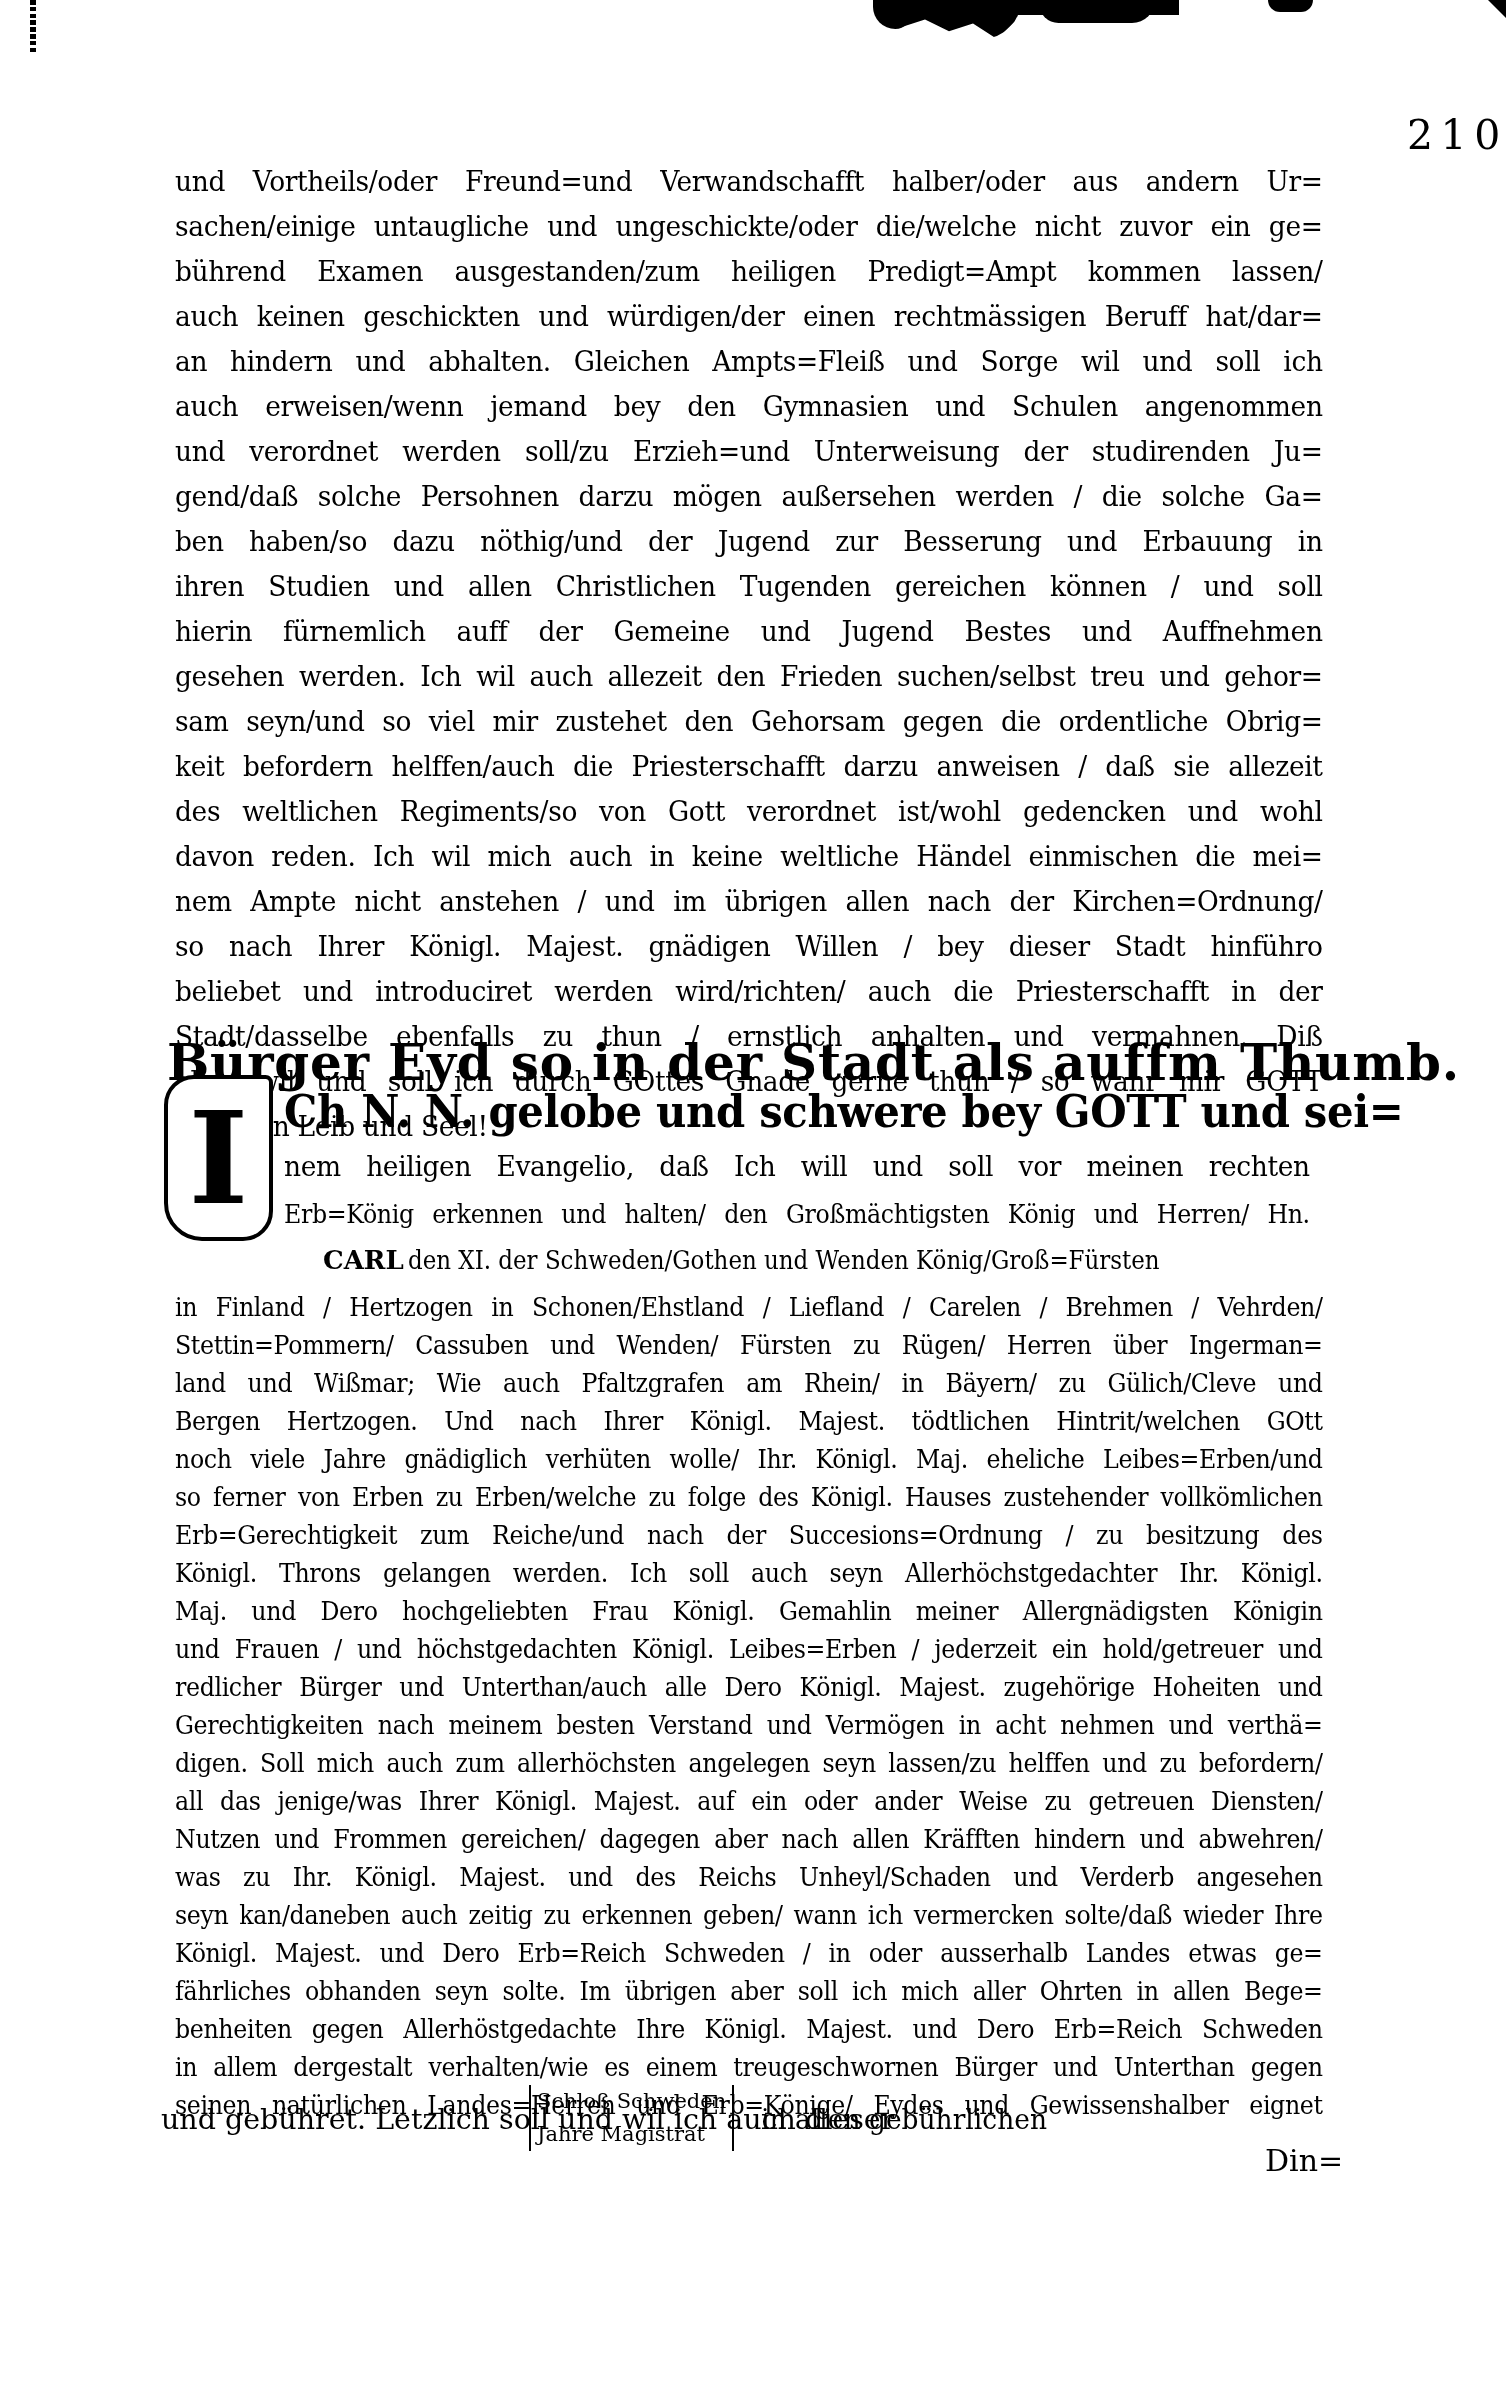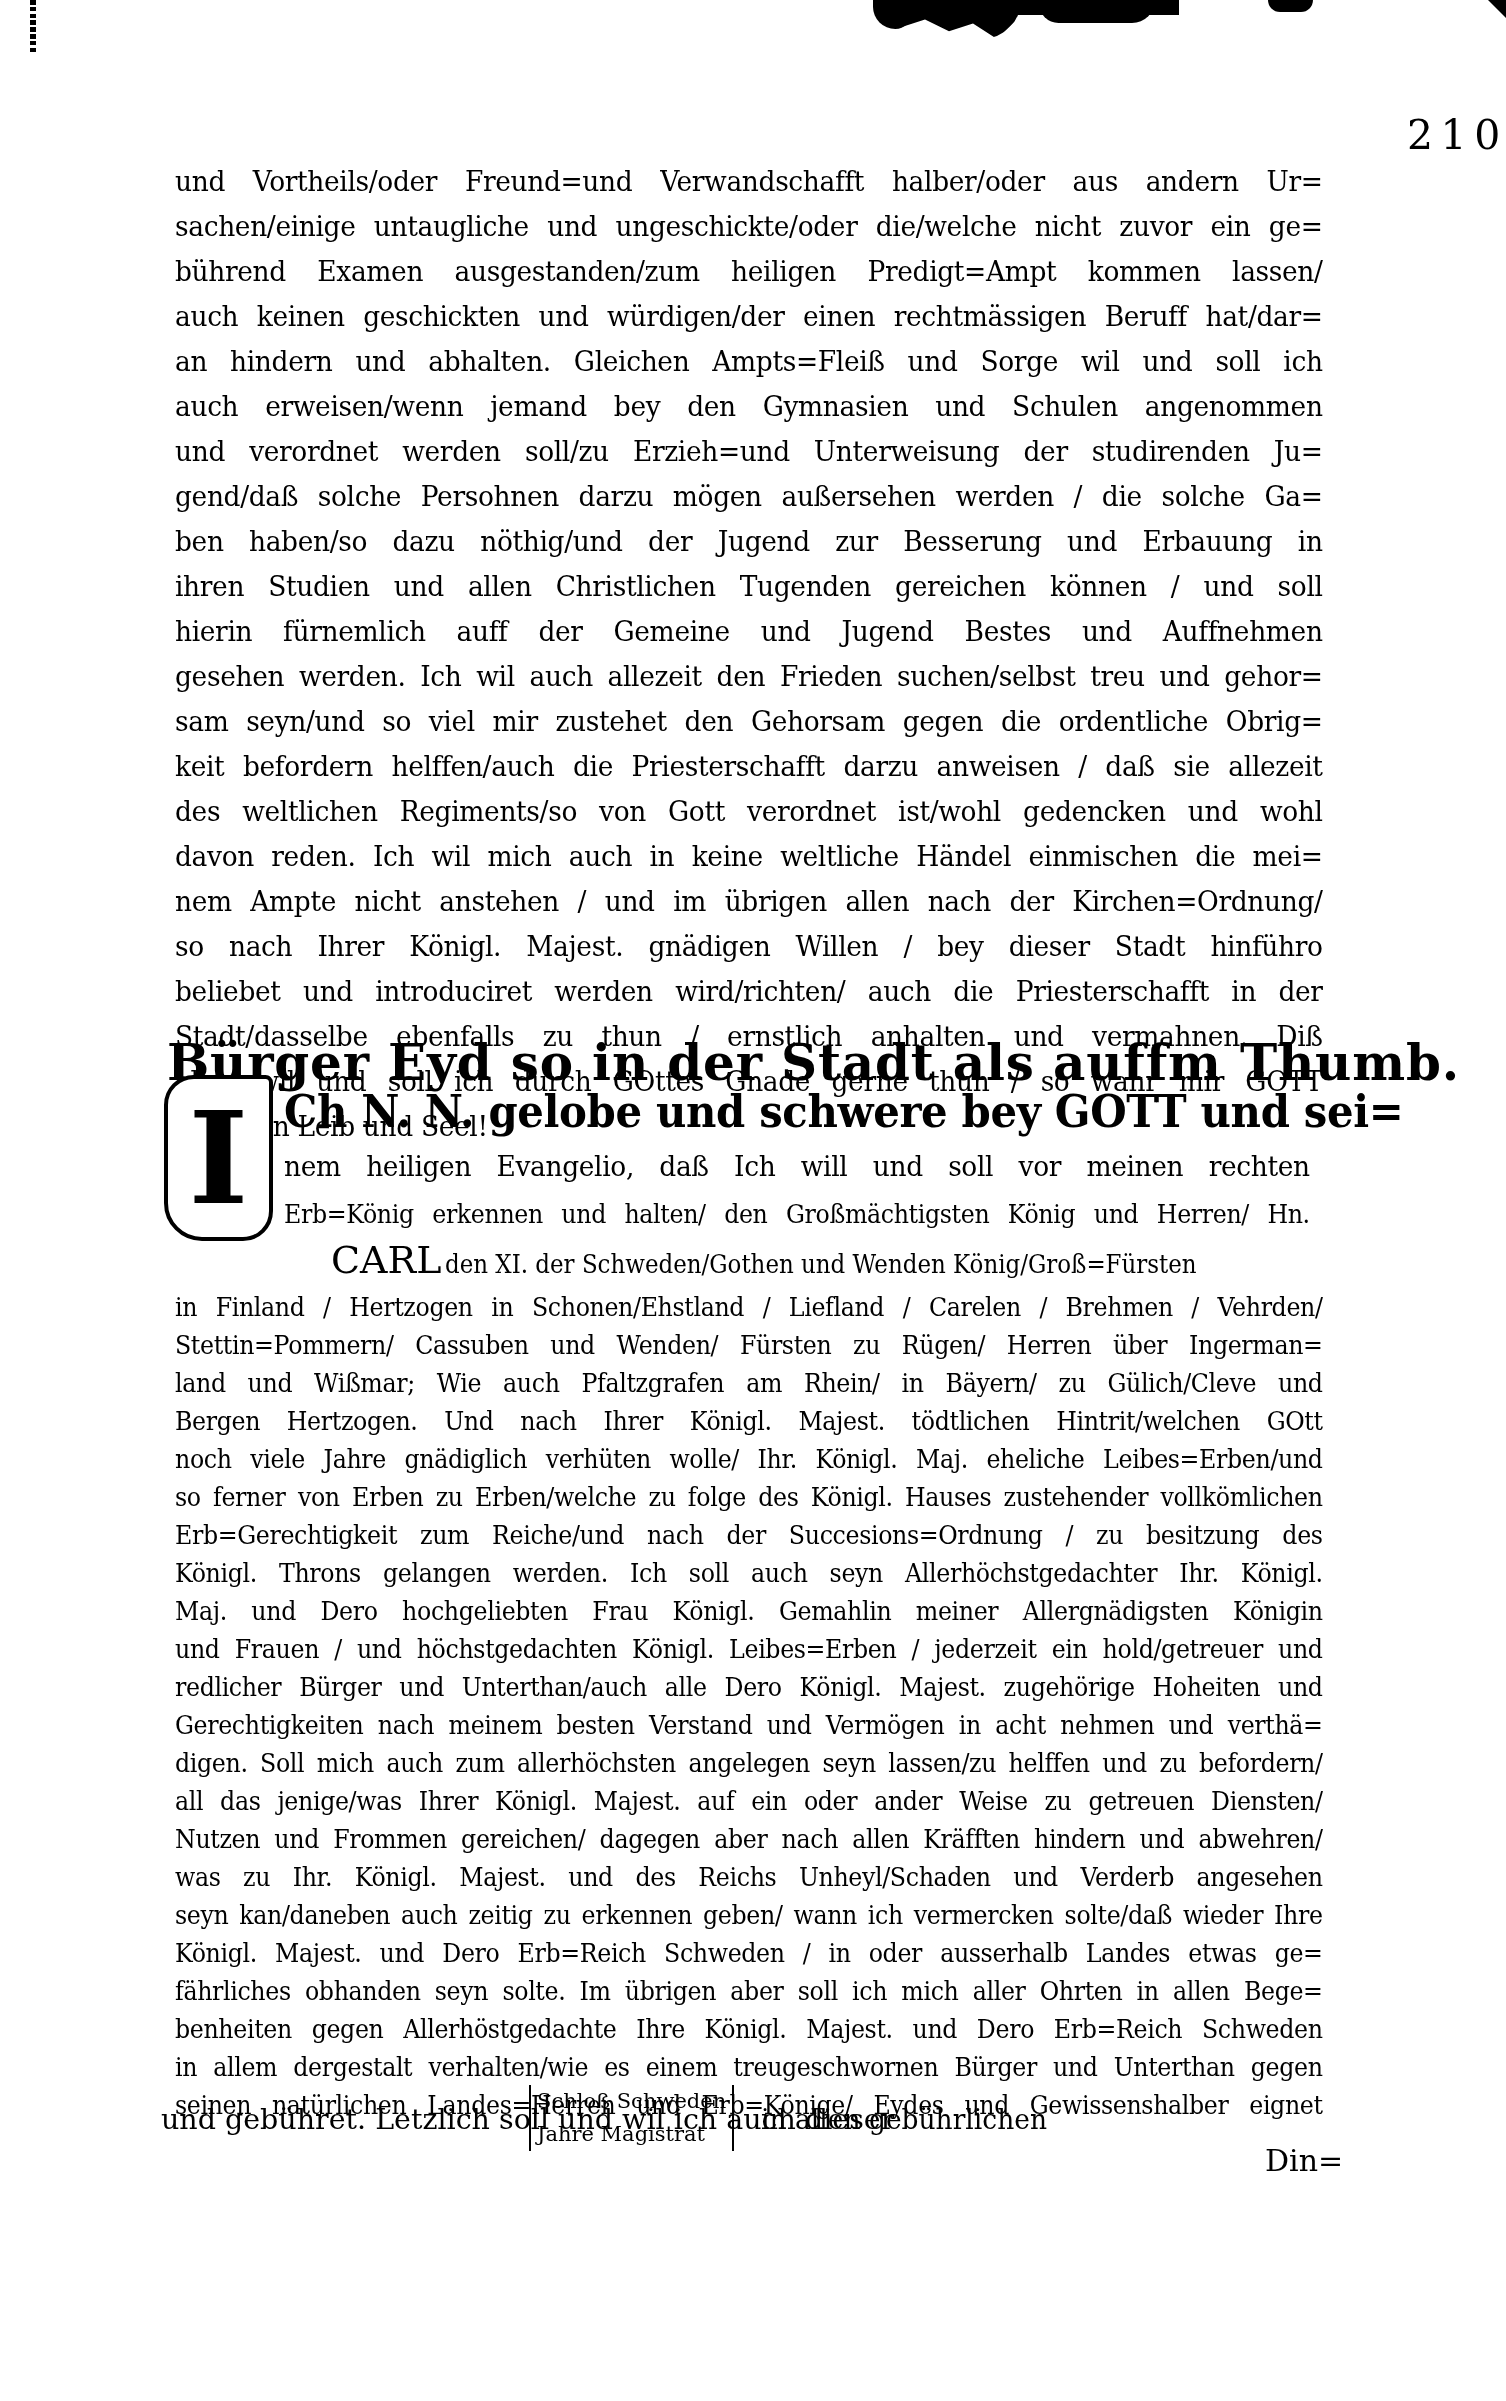--- a/index.html
+++ b/index.html
@@ -42,21 +42,21 @@
                 radial-gradient(circle at 60% 70%, #fff 8%, transparent 9%), #fff;
   }
   .initial span { font-size: 128px; font-weight: bold; line-height: 1; font-family: "DejaVu Serif", serif; }
   .intro { position: absolute; left: 284px; width: 1028px; }
   .intro .line { width: 1103px; }
   .intro-1 { top: 1081px; font-size: 45px !important; height: 62px !important; line-height: 62px !important; font-weight: bold; }
   .intro-2 { top: 1144px; }
   .intro-3 { top: 1192px; }
   .intro-4 { top: 1237px; }
   .section-b { top: 1288px; }
-  .big { font-weight: normal; font-size: 38px; margin-left: 8px; }
+  .big { font-weight: bold; font-size: 26px; }
 
   .bracket-line { position: absolute; left: 161px; top: 2080px; width: 1148px; height: 83px; }
   .bl-left { position: absolute; left: 0; top: 22.5px; font-size: 28.5px; white-space: nowrap; font-family: "DejaVu Serif", serif; }
   .bl-brace { position: absolute; left: 368px; top: 4.5px; border-left: 2.3px solid #000; border-right: 2.3px solid #000; padding: 0 6px; font-size: 21px; line-height: 33px; white-space: nowrap; }
   .bl-right { position: absolute; left: 600px; top: 22.5px; font-size: 28.5px; white-space: nowrap; font-family: "DejaVu Serif", serif; transform: scaleX(0.93); transform-origin: left; }
   .catchword { position: absolute; left: 1265px; top: 2143px; font-size: 30px; font-family: "DejaVu Serif", serif; }
 </style>
 </head>
 <body>
 

